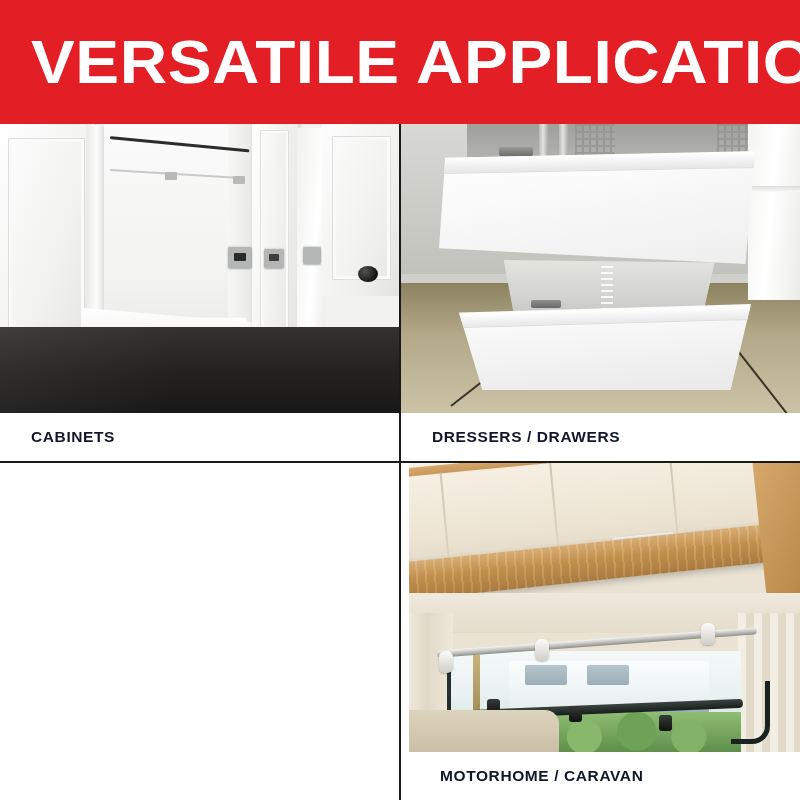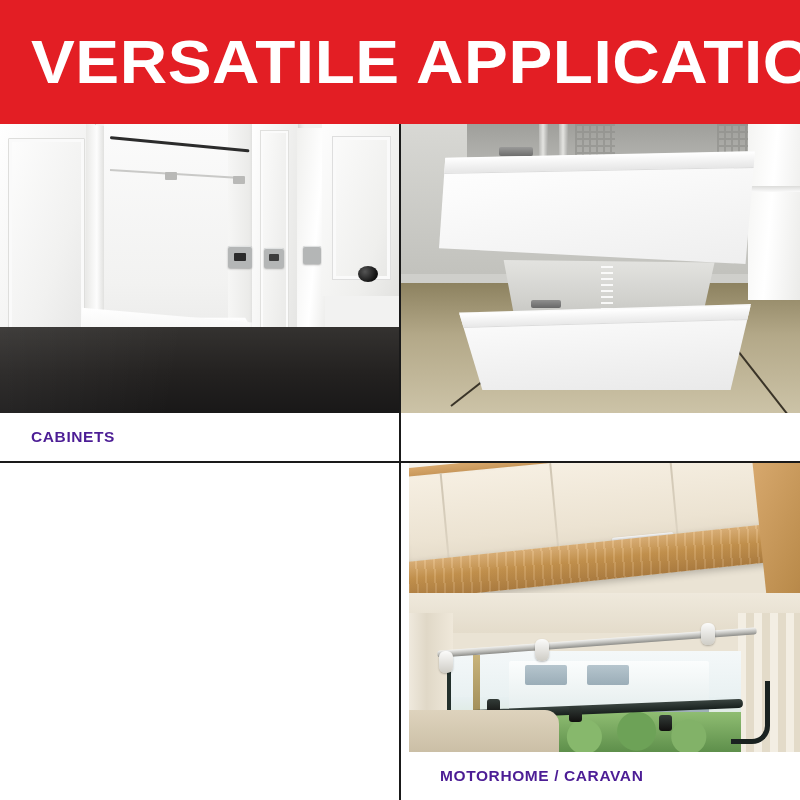--- a/index.html
+++ b/index.html
@@ -89,21 +89,21 @@
     left: 0; top: 289px;
     width: 399px;
     height: 48px;
     background: #ffffff;
     display: flex;
     align-items: center;
     box-sizing: border-box;
     padding-left: 31px;
   }
   .caption-text {
-    color: #4c1d95;
+    color: #0f172a;
     font-size: 15.5px;
     font-weight: bold;
     letter-spacing: 0.6px;
     white-space: nowrap;
   }
 
   
   .p1 { background: #f2f2f1; }
   .p1 .floor {
     position: absolute; left: 0; bottom: 0; width: 399px; height: 86px;
@@ -544,20 +544,23 @@
         </div>
         <div class="drawer-top">
           <div class="lip"></div>
         </div>
         <div class="clip-a"></div>
         <div class="drawer-bottom">
           <div class="lip"></div>
         </div>
         <div class="clip-b"></div>
       </div>
+      <div class="caption">
+        <span class="caption-text">DRESSERS / DRAWERS</span>
+      </div>
     </div>
 
 
     <div class="cell c3">
       <div class="photo p4">
         <div class="ceiling"></div>
         <div class="spot sp1"></div>
         <div class="spot sp2"></div>
         <div class="woodtop"></div>
         <div class="cabfronts">

